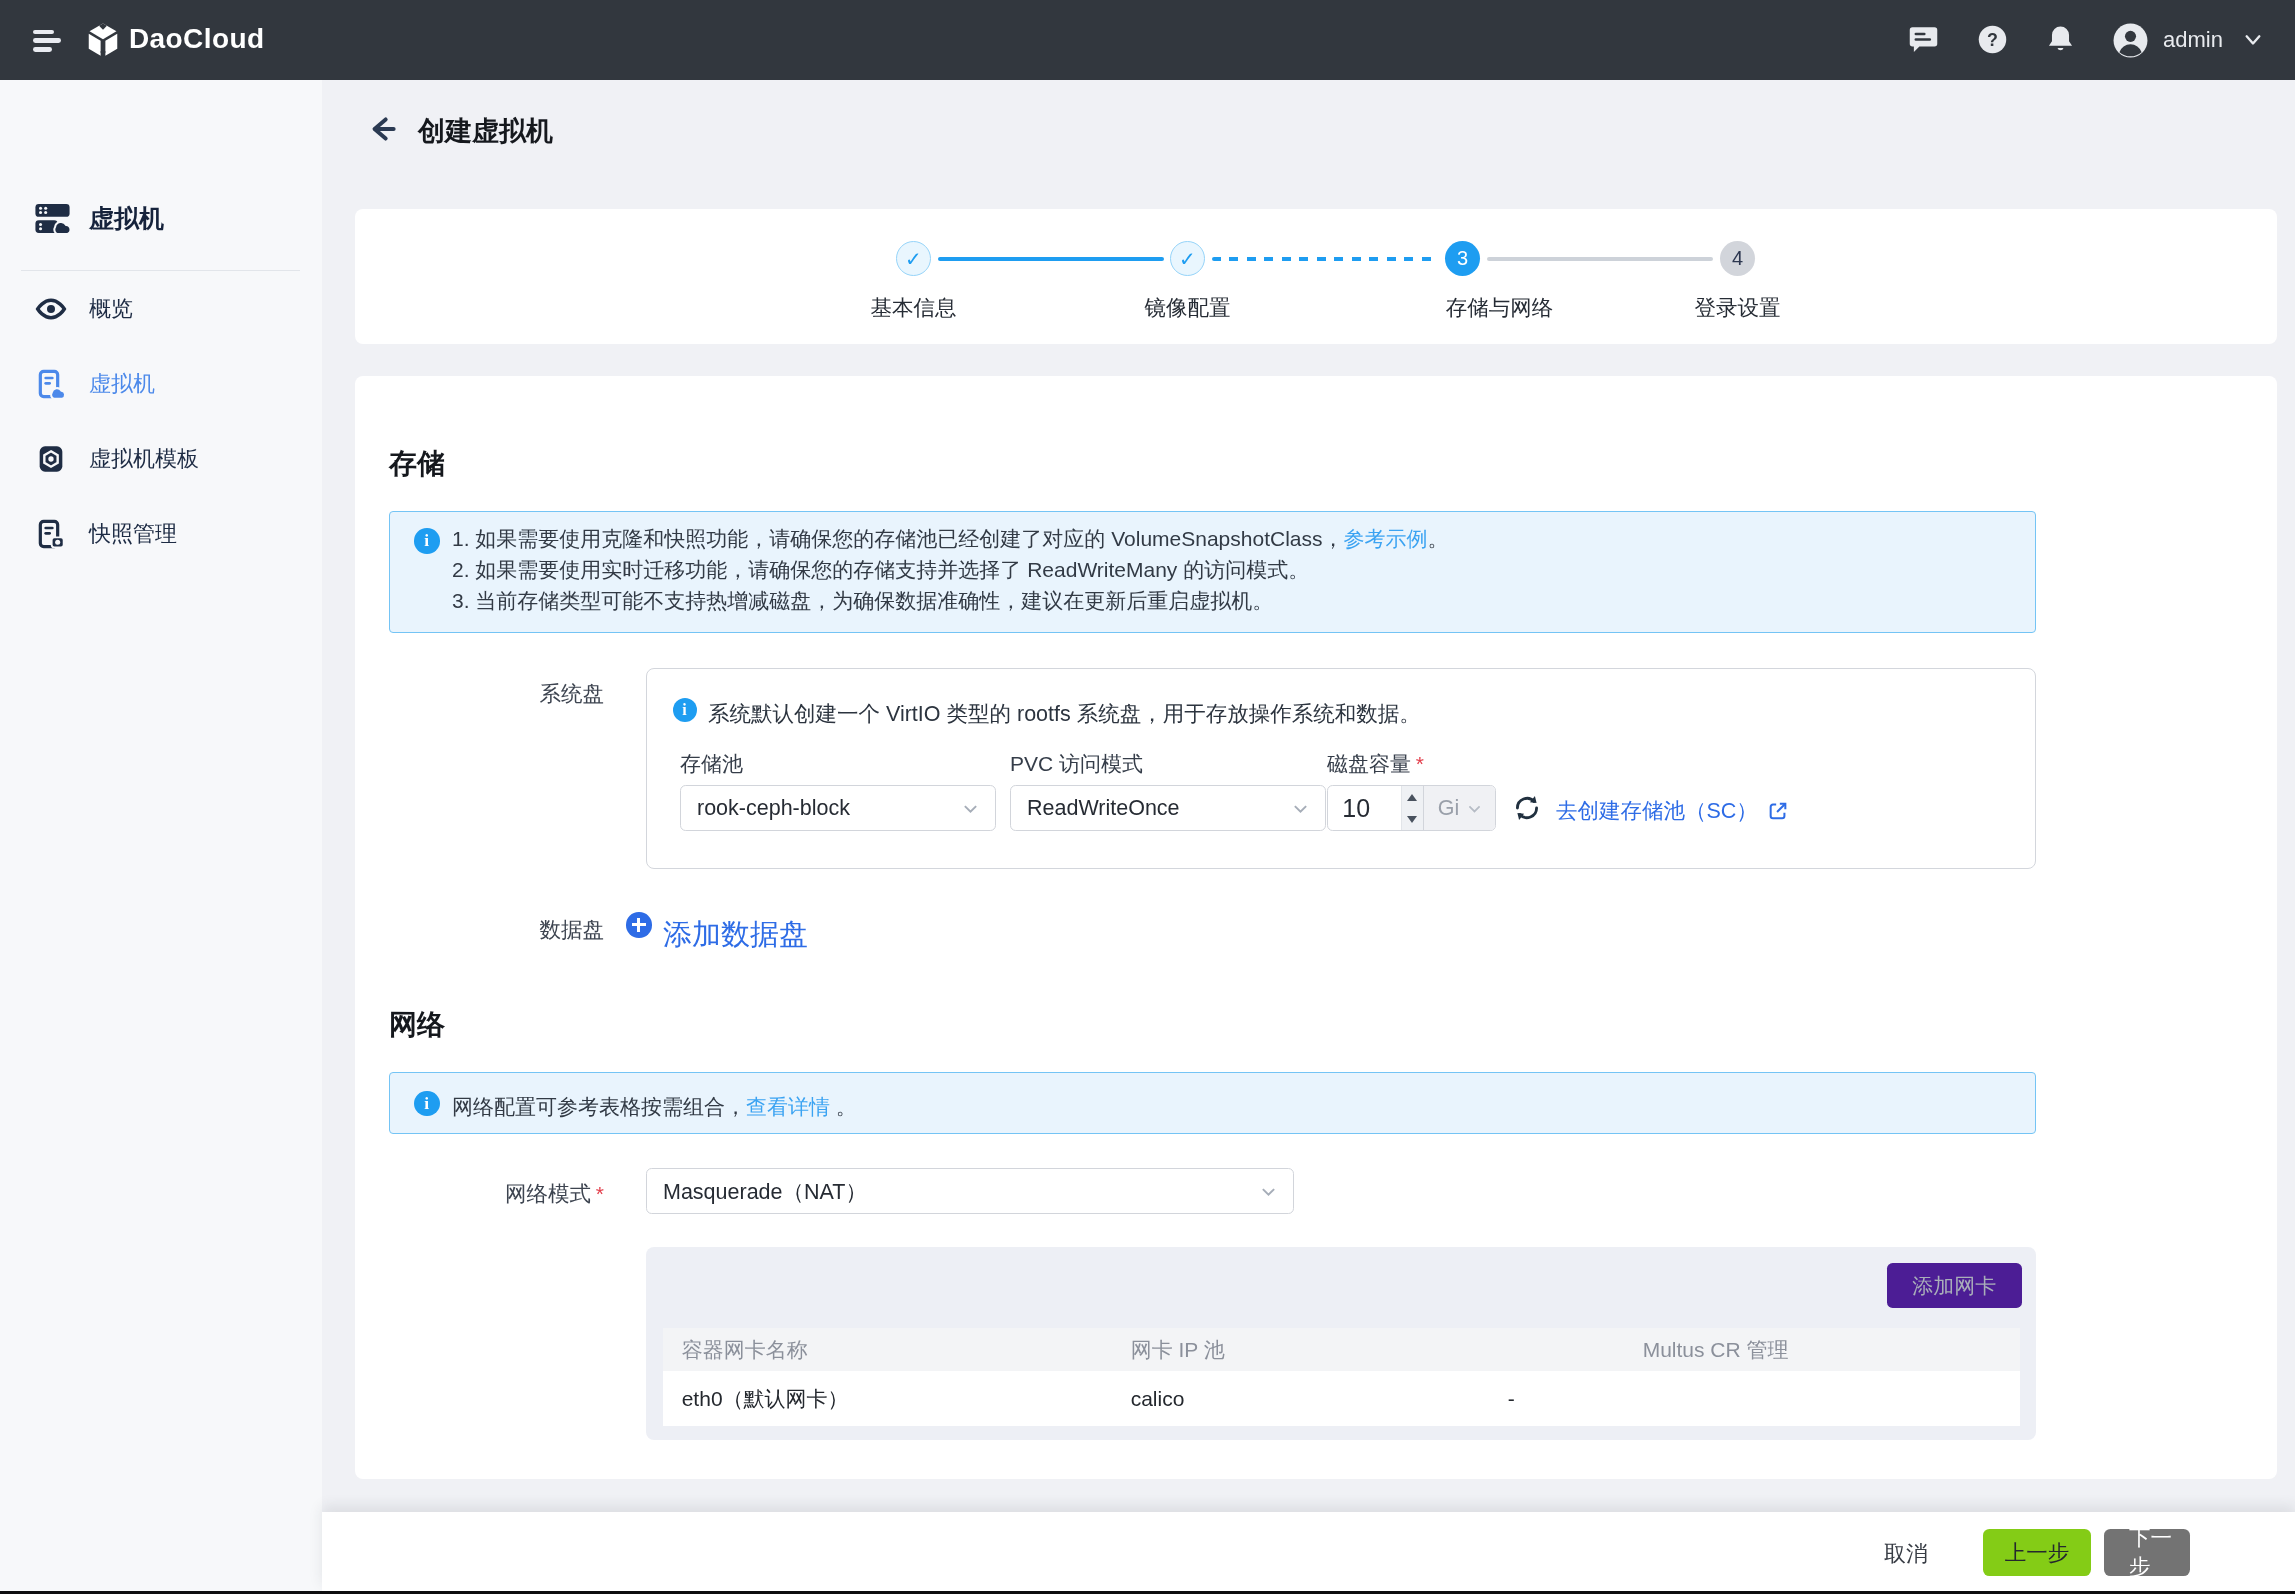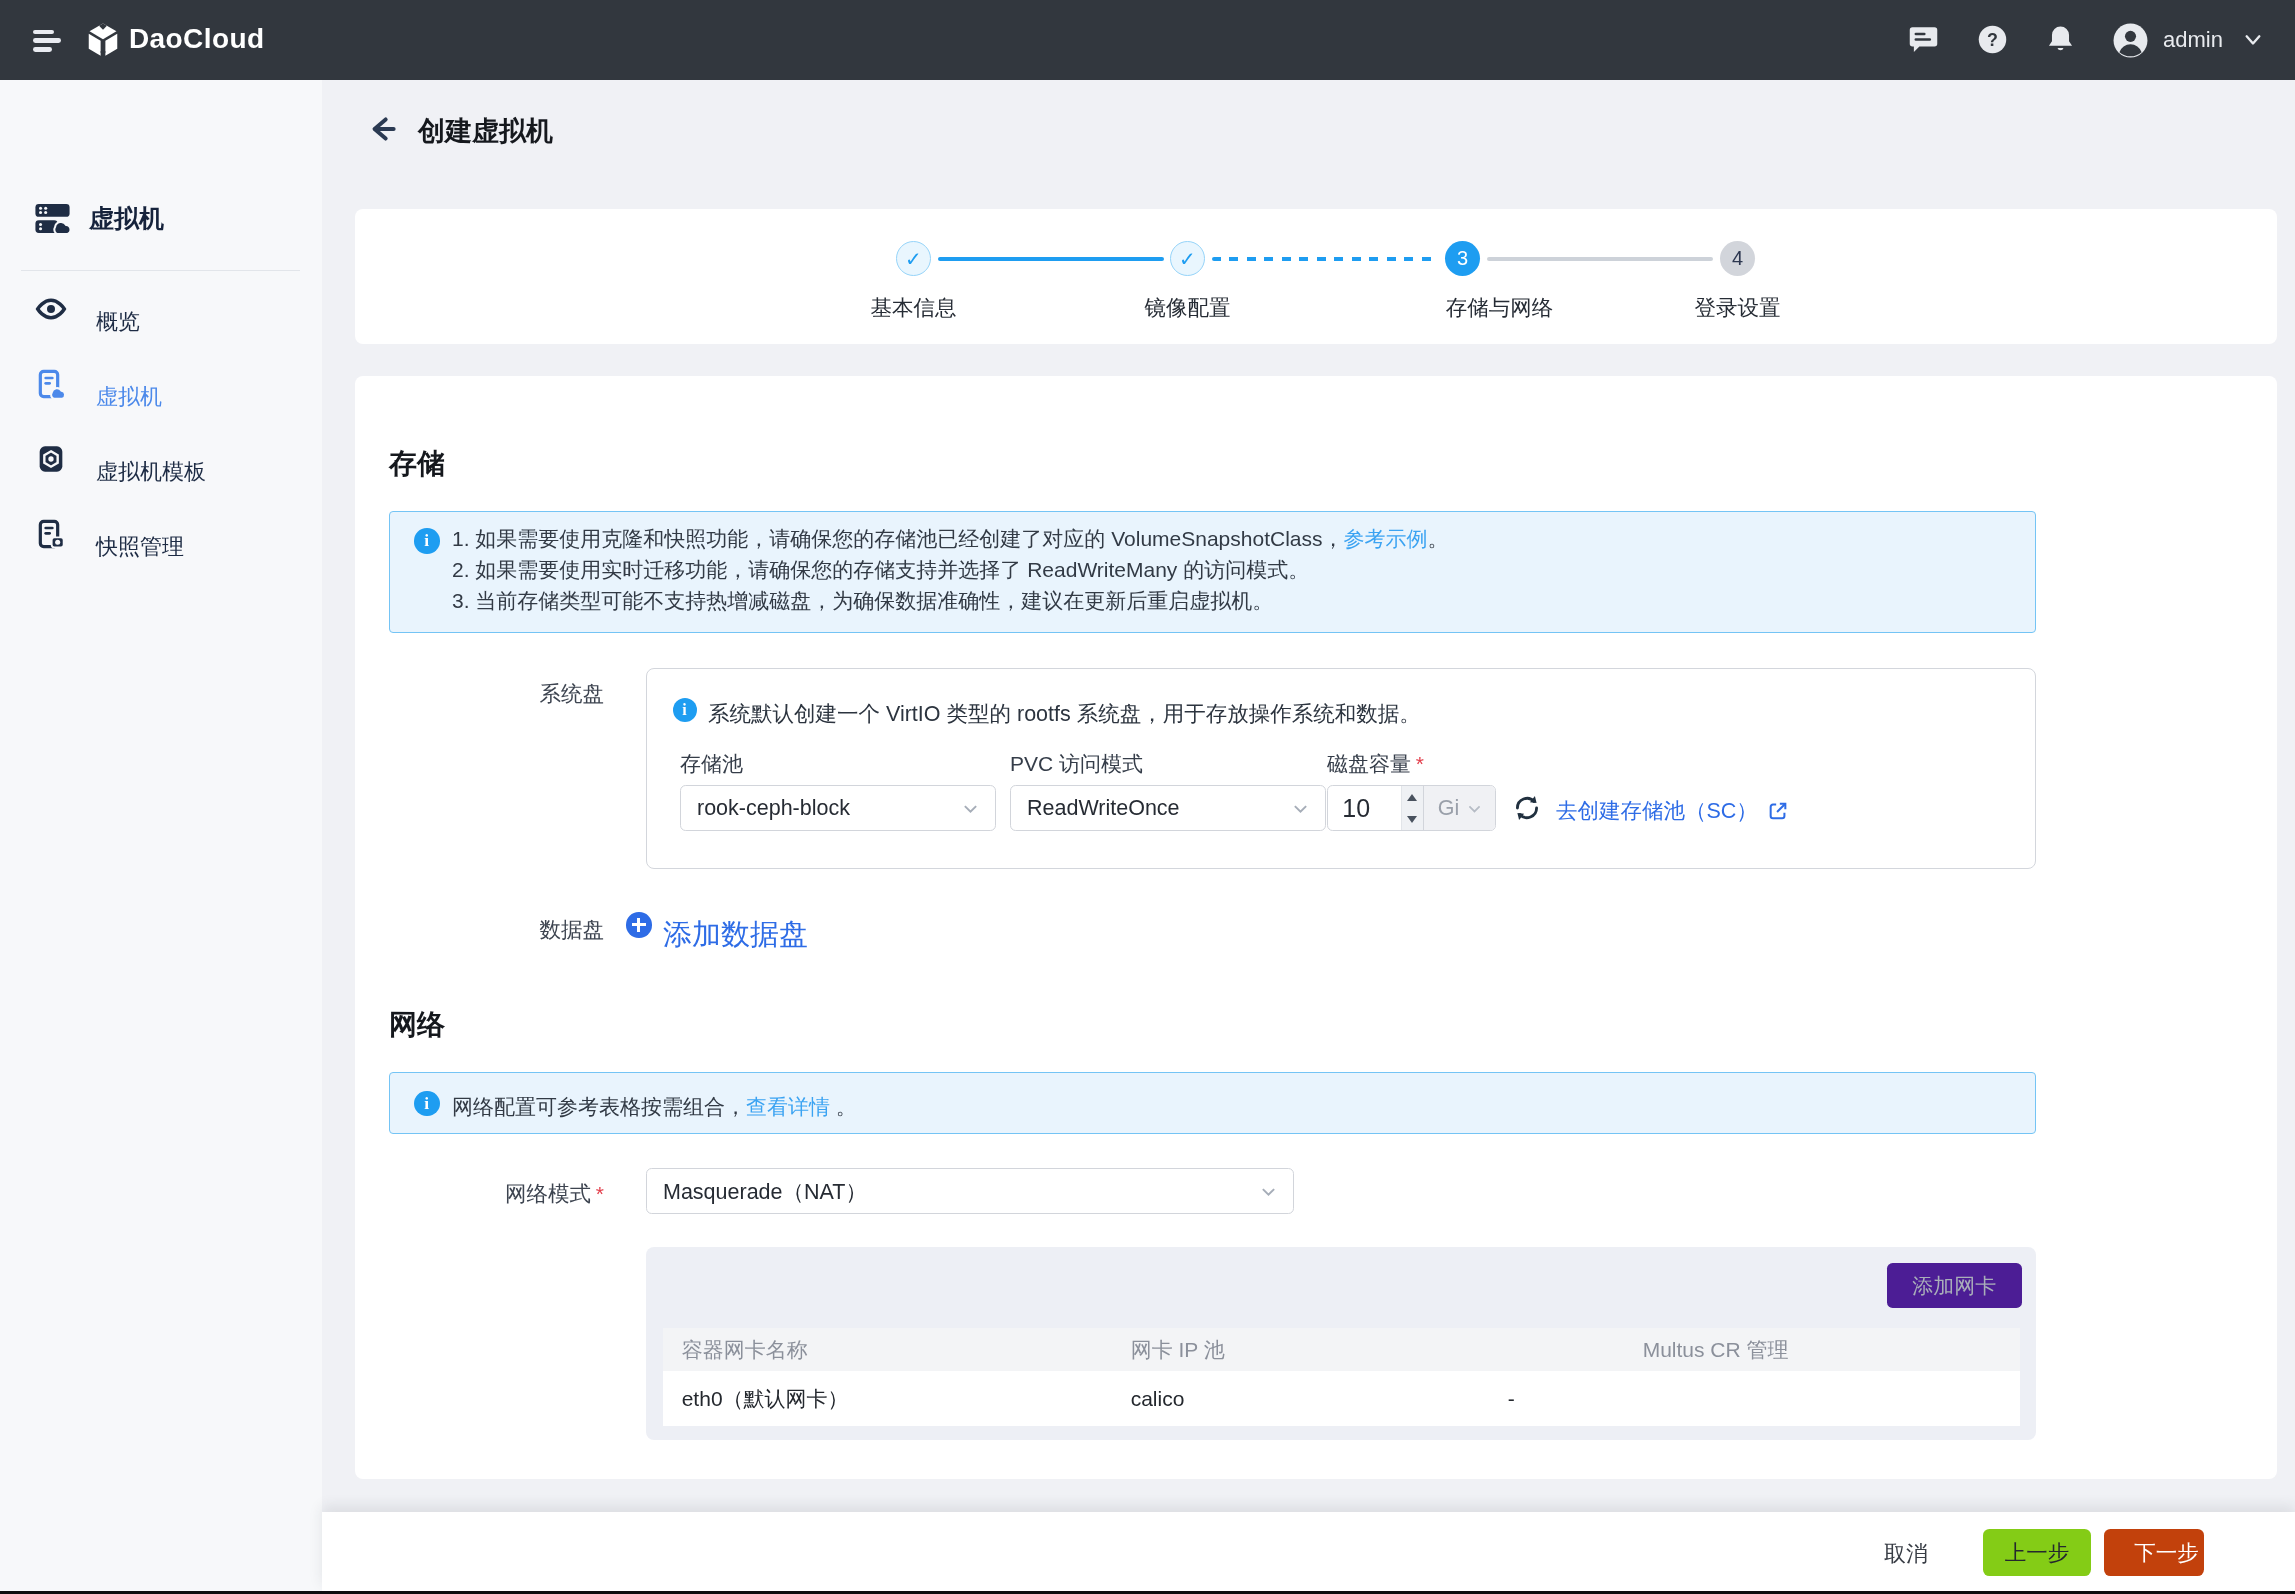--- a/index.html
+++ b/index.html
@@ -23,21 +23,21 @@
   .nav-icon { position:absolute; top:23px; width:33px; height:33px; }
   .nav-user { position:absolute; left:2163px; top:27px; font-size:22px; color:#e8eaee; }
   .nav-caret { position:absolute; left:2241px; top:30px; }
 
   
   .sidebar { position:absolute; left:0; top:80px; width:322px; height:1514px; background:#f7f8fa; }
   .side-head { position:absolute; left:0; top:108px; width:322px; height:57px; }
   .side-head .txt { position:absolute; left:89px; top:14.3px; font-size:25px; font-weight:bold; color:#16233c; }
   .side-divider { position:absolute; left:21px; top:190px; width:279px; height:0.8px; background:#e2e5ea; }
   .side-item { position:absolute; left:0; width:322px; height:57px; cursor:pointer; }
-  .side-item .txt { position:absolute; left:96px; top:14.3px; font-size:22px; color:#1d2b44;margin-top:13px; }
+  .side-item .txt { position:absolute; left:89px; top:14.3px; font-size:22px; color:#1d2b44; }
   .side-item.active .txt { color:#4c89ea; }
   .side-icon { position:absolute; left:35px; top:12.8px; width:32px; height:32px; }
 
   
   .back-btn { position:absolute; left:365px; top:113px; width:35px; height:32px; cursor:pointer; }
   .page-title { position:absolute; left:418px; top:113px; font-size:27px; font-weight:bold; color:#15181d; }
 
   
   .card { position:absolute; background:#ffffff; border-radius:8px; }
   .card.stepper-card { left:355px; top:209px; width:1922px; height:135px; }
@@ -98,21 +98,21 @@
   .nt-c2 { width:377px; }
   .nt-c3 { flex:1; }
 
   
   .footer { position:absolute; left:322px; top:1512px; width:1973px; height:79px; background:#ffffff;
             box-shadow:0 -6.4px 12.8px rgba(40,46,54,.10); }
   .btn { position:absolute; top:16.7px; height:47px; border-radius:6.4px; display:flex; align-items:center;
          justify-content:center; font-size:21.5px; cursor:pointer; }
   .btn-text { position:absolute; left:1562px; top:27px; font-size:22px; color:#383d45; cursor:pointer; }
   .btn-prev { left:1661px; width:108px; background:#84cc16; color:#24282e; }
-  .btn-next { left:1782px; width:100px; background:#c2410c; color:#ffffff;padding-left:25px; }
+  .btn-next { left:1782px; width:86px; background:#737373; color:#ffffff;padding-left:25px; }
   .bottom-line { position:absolute; left:0; top:1591px; width:2295px; height:3.2px; background:#0d0d0f; }
 
   .icon-plus-circle { width:25.5px; height:25.5px; border-radius:50%; background:#2e6ce6; position:relative; display:inline-block; }
   .icon-plus-circle::before, .icon-plus-circle::after { content:""; position:absolute; background:#fff; }
   .icon-plus-circle::before { left:5.6px; top:11px; width:14.3px; height:3.2px; }
   .icon-plus-circle::after  { left:11px; top:5.6px; width:3.2px; height:14.3px; }
 </style>
 </head>
 <body>
 

